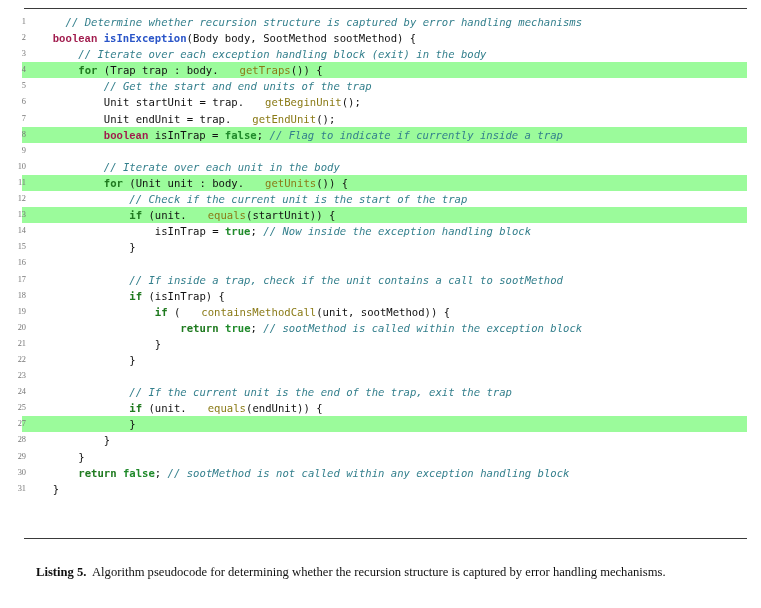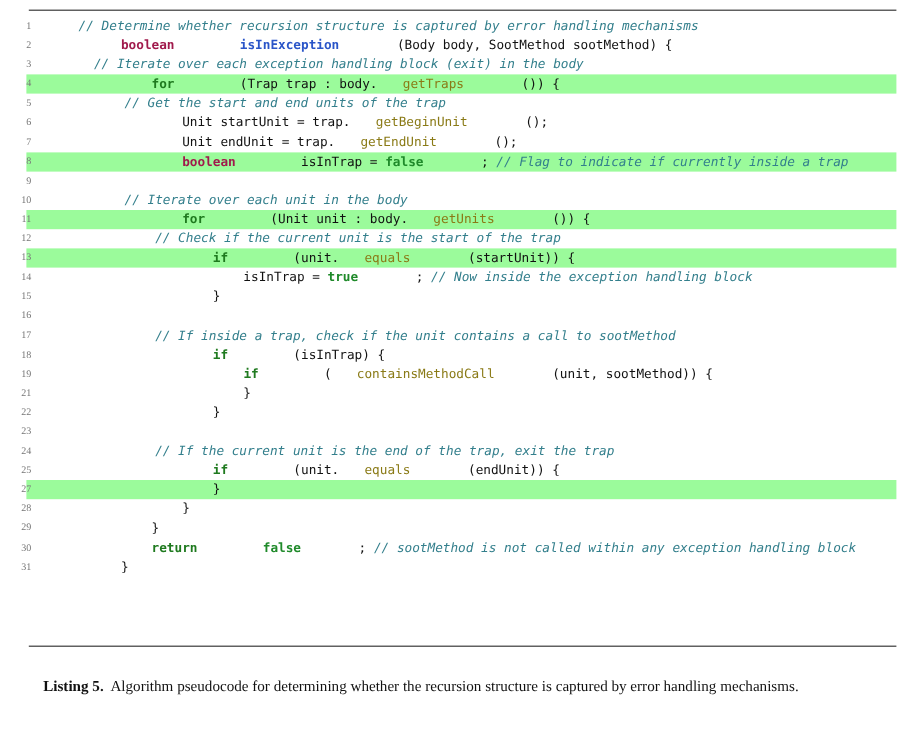--- a/index.html
+++ b/index.html
@@ -75,27 +75,27 @@
 
   .code {
     position: relative;
     display: block;
     margin-left: 40px;
     z-index: 1;
     color: #111111;
   }
 
   
-  .kw      { color: #a01a4c; font-weight: bold; }   
+  .kw      { color: #a01a4c; font-weight: bold; font-family: Liberation Mono, monospace; }   
   .ctrl    { color: #1f7a1f; font-weight: bold; }   
   .fn      { color: #2a55c8; font-weight: bold; }   
   .call    { color: #8a7a16; margin-left: 21px; }                      
   .lit     { color: #1f8a2a; font-weight: bold; }   
   .cmt     { color: #337f8c; font-style: italic; }  
-  .plain   { color: #111111; padding-left: 48px; }
+  .plain   { color: #111111; }
 
   
   #caption {
     position: absolute;
     left: 36px;
     top: 563px;
     width: 706px;
     font-family: "Liberation Serif", serif;
     font-size: 12.6px;
     line-height: 19px;
@@ -126,20 +126,21 @@
       <div class="code-line"><span class="lineno">10</span><span class="code"><span class="cmt">          // Iterate over each unit in the body</span></span></div>
       <div class="code-line"><div class="hl"></div><span class="lineno">11</span><span class="code"><span class="plain">          </span><span class="ctrl">for</span><span class="plain"> (Unit unit : body.</span><span class="call">getUnits</span><span class="plain">()) {</span></span></div>
       <div class="code-line"><span class="lineno">12</span><span class="code"><span class="cmt">              // Check if the current unit is the start of the trap</span></span></div>
       <div class="code-line"><div class="hl"></div><span class="lineno">13</span><span class="code"><span class="plain">              </span><span class="ctrl">if</span><span class="plain"> (unit.</span><span class="call">equals</span><span class="plain">(startUnit)) {</span></span></div>
       <div class="code-line"><span class="lineno">14</span><span class="code"><span class="plain">                  isInTrap = </span><span class="lit">true</span><span class="plain">; </span><span class="cmt">// Now inside the exception handling block</span></span></div>
       <div class="code-line"><span class="lineno">15</span><span class="code"><span class="plain">              }</span></span></div>
       <div class="code-line"><span class="lineno">16</span><span class="code"><span class="plain"></span></span></div>
       <div class="code-line"><span class="lineno">17</span><span class="code"><span class="cmt">              // If inside a trap, check if the unit contains a call to sootMethod</span></span></div>
       <div class="code-line"><span class="lineno">18</span><span class="code"><span class="plain">              </span><span class="ctrl">if</span><span class="plain"> (isInTrap) {</span></span></div>
       <div class="code-line"><span class="lineno">19</span><span class="code"><span class="plain">                  </span><span class="ctrl">if</span><span class="plain"> (</span><span class="call">containsMethodCall</span><span class="plain">(unit, sootMethod)) {</span></span></div>
+      <div class="code-line"><span class="lineno">20</span><span class="code"><span class="plain">                      </span><span class="ctrl">return</span><span class="plain"> </span><span class="lit">true</span><span class="plain">; </span><span class="cmt">// sootMethod is called within the exception block</span></span></div>
       <div class="code-line"><span class="lineno">21</span><span class="code"><span class="plain">                  }</span></span></div>
       <div class="code-line"><span class="lineno">22</span><span class="code"><span class="plain">              }</span></span></div>
       <div class="code-line"><span class="lineno">23</span><span class="code"><span class="plain"></span></span></div>
       <div class="code-line"><span class="lineno">24</span><span class="code"><span class="cmt">              // If the current unit is the end of the trap, exit the trap</span></span></div>
       <div class="code-line"><span class="lineno">25</span><span class="code"><span class="plain">              </span><span class="ctrl">if</span><span class="plain"> (unit.</span><span class="call">equals</span><span class="plain">(endUnit)) {</span></span></div>
       <div class="code-line"><div class="hl"></div><span class="lineno">27</span><span class="code"><span class="plain">              }</span></span></div>
       <div class="code-line"><span class="lineno">28</span><span class="code"><span class="plain">          }</span></span></div>
       <div class="code-line"><span class="lineno">29</span><span class="code"><span class="plain">      }</span></span></div>
       <div class="code-line"><span class="lineno">30</span><span class="code"><span class="plain">      </span><span class="ctrl">return</span><span class="plain"> </span><span class="lit">false</span><span class="plain">; </span><span class="cmt">// sootMethod is not called within any exception handling block</span></span></div>
       <div class="code-line"><span class="lineno">31</span><span class="code"><span class="plain">  }</span></span></div>

